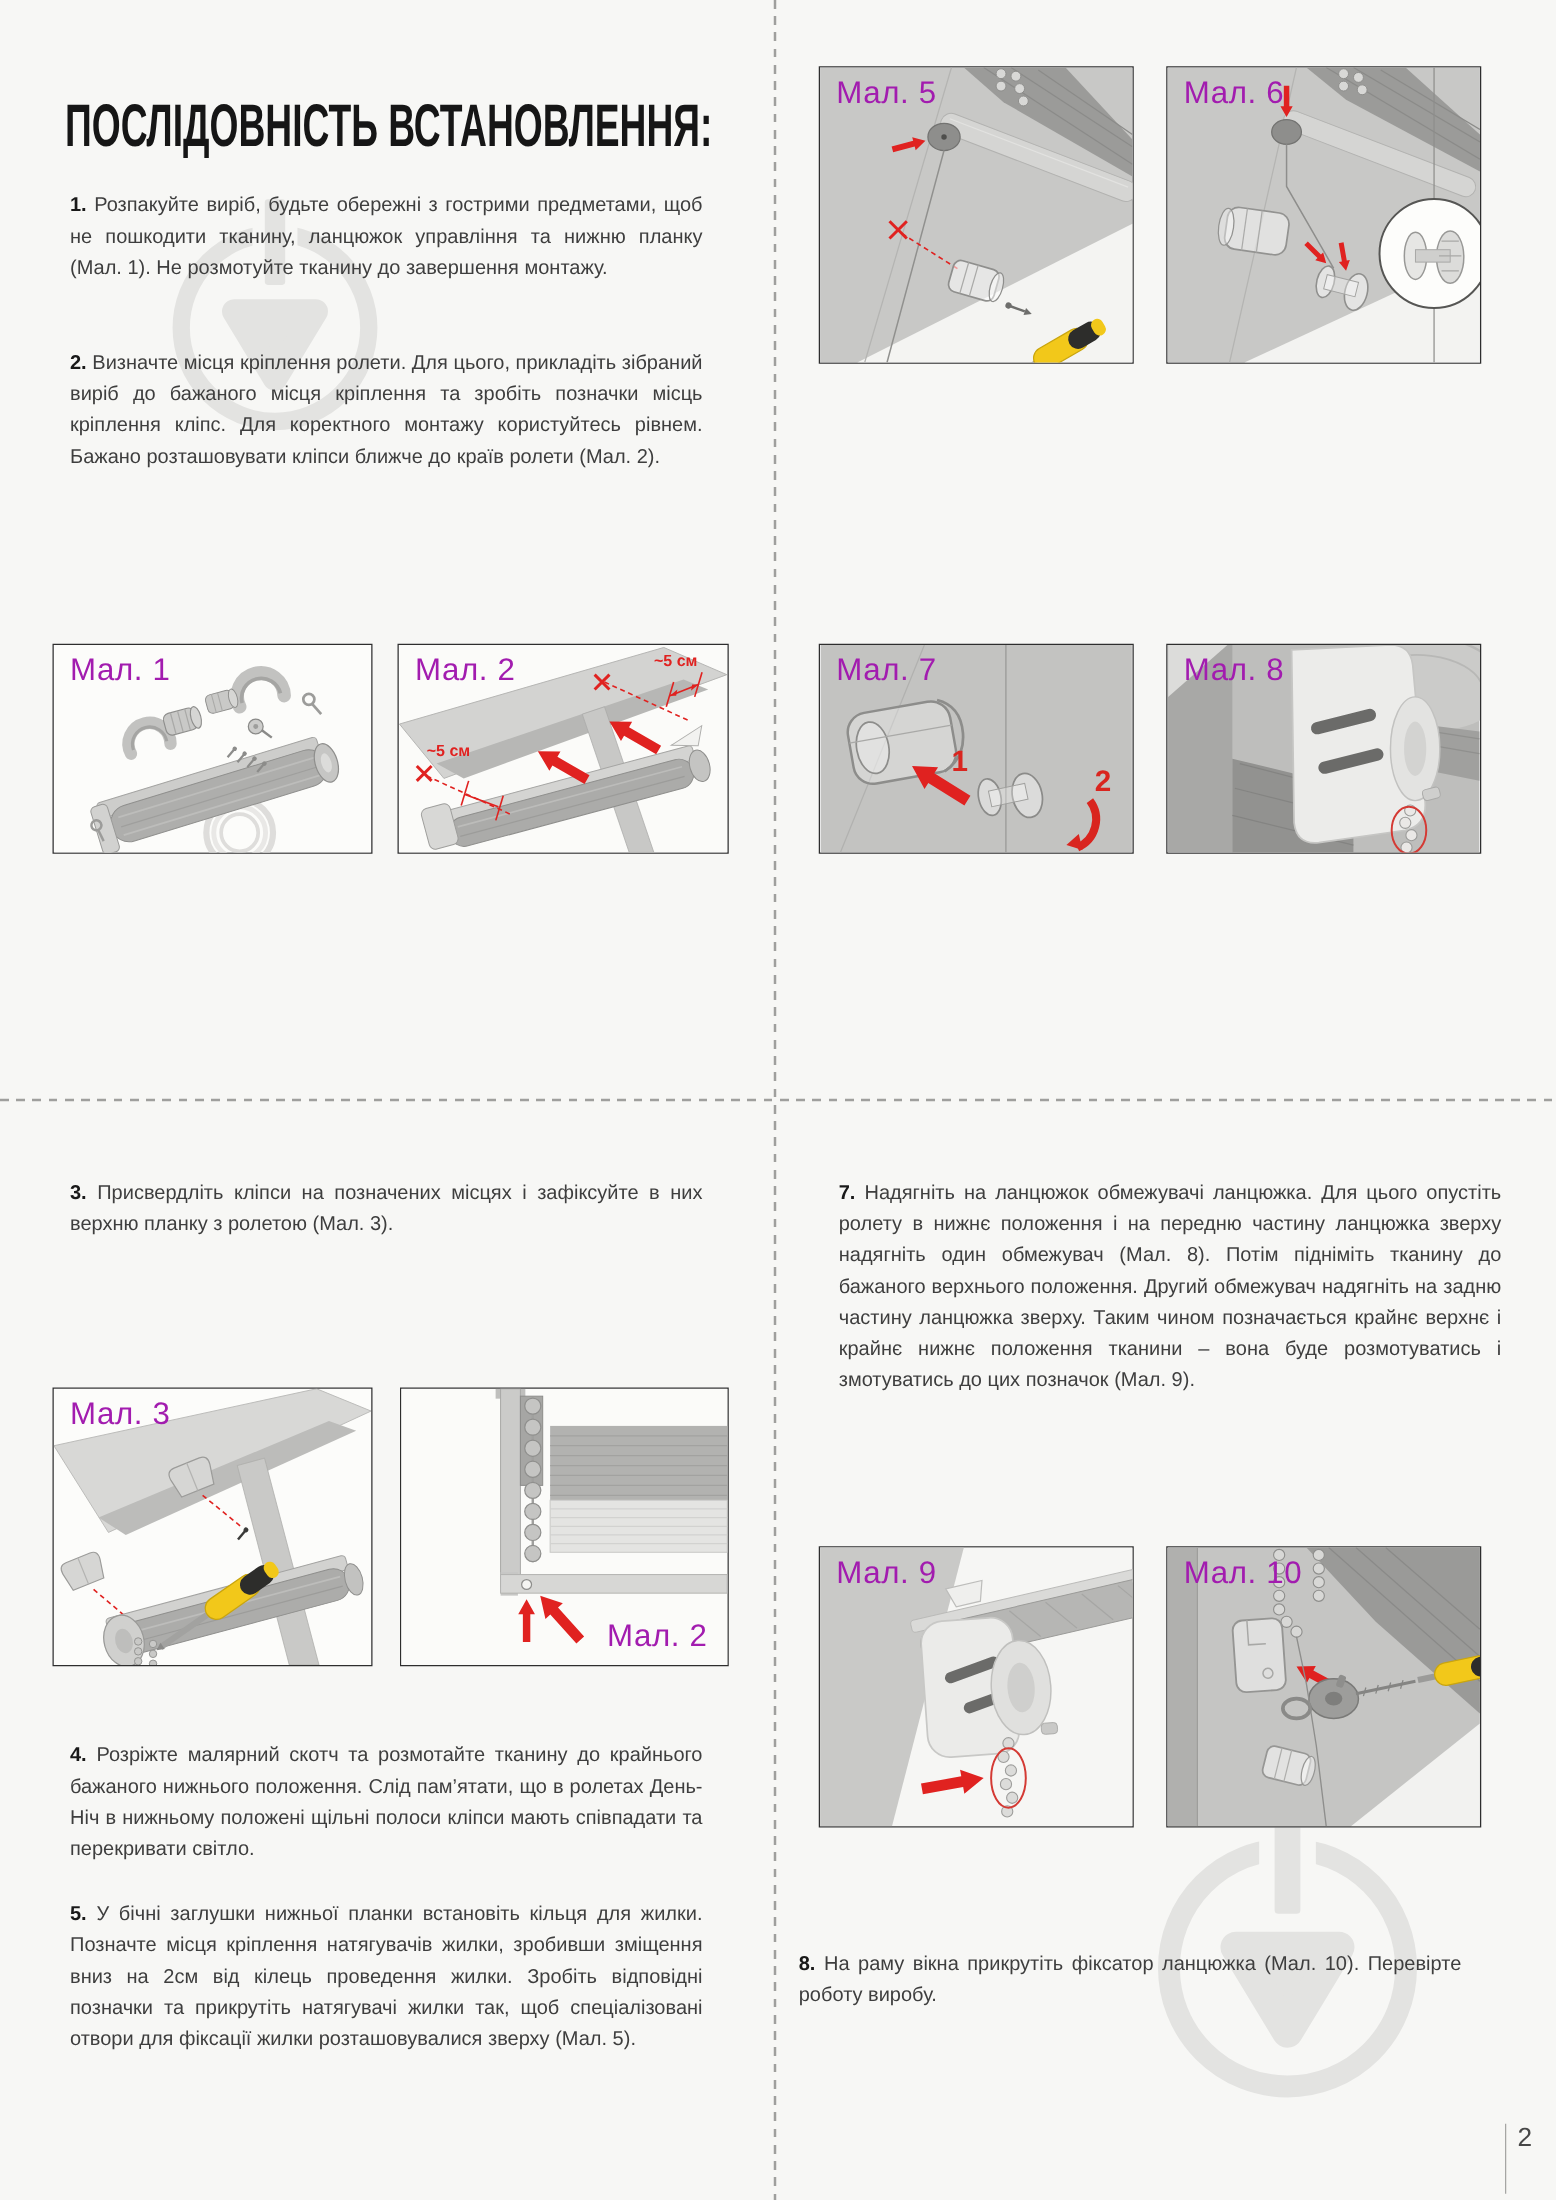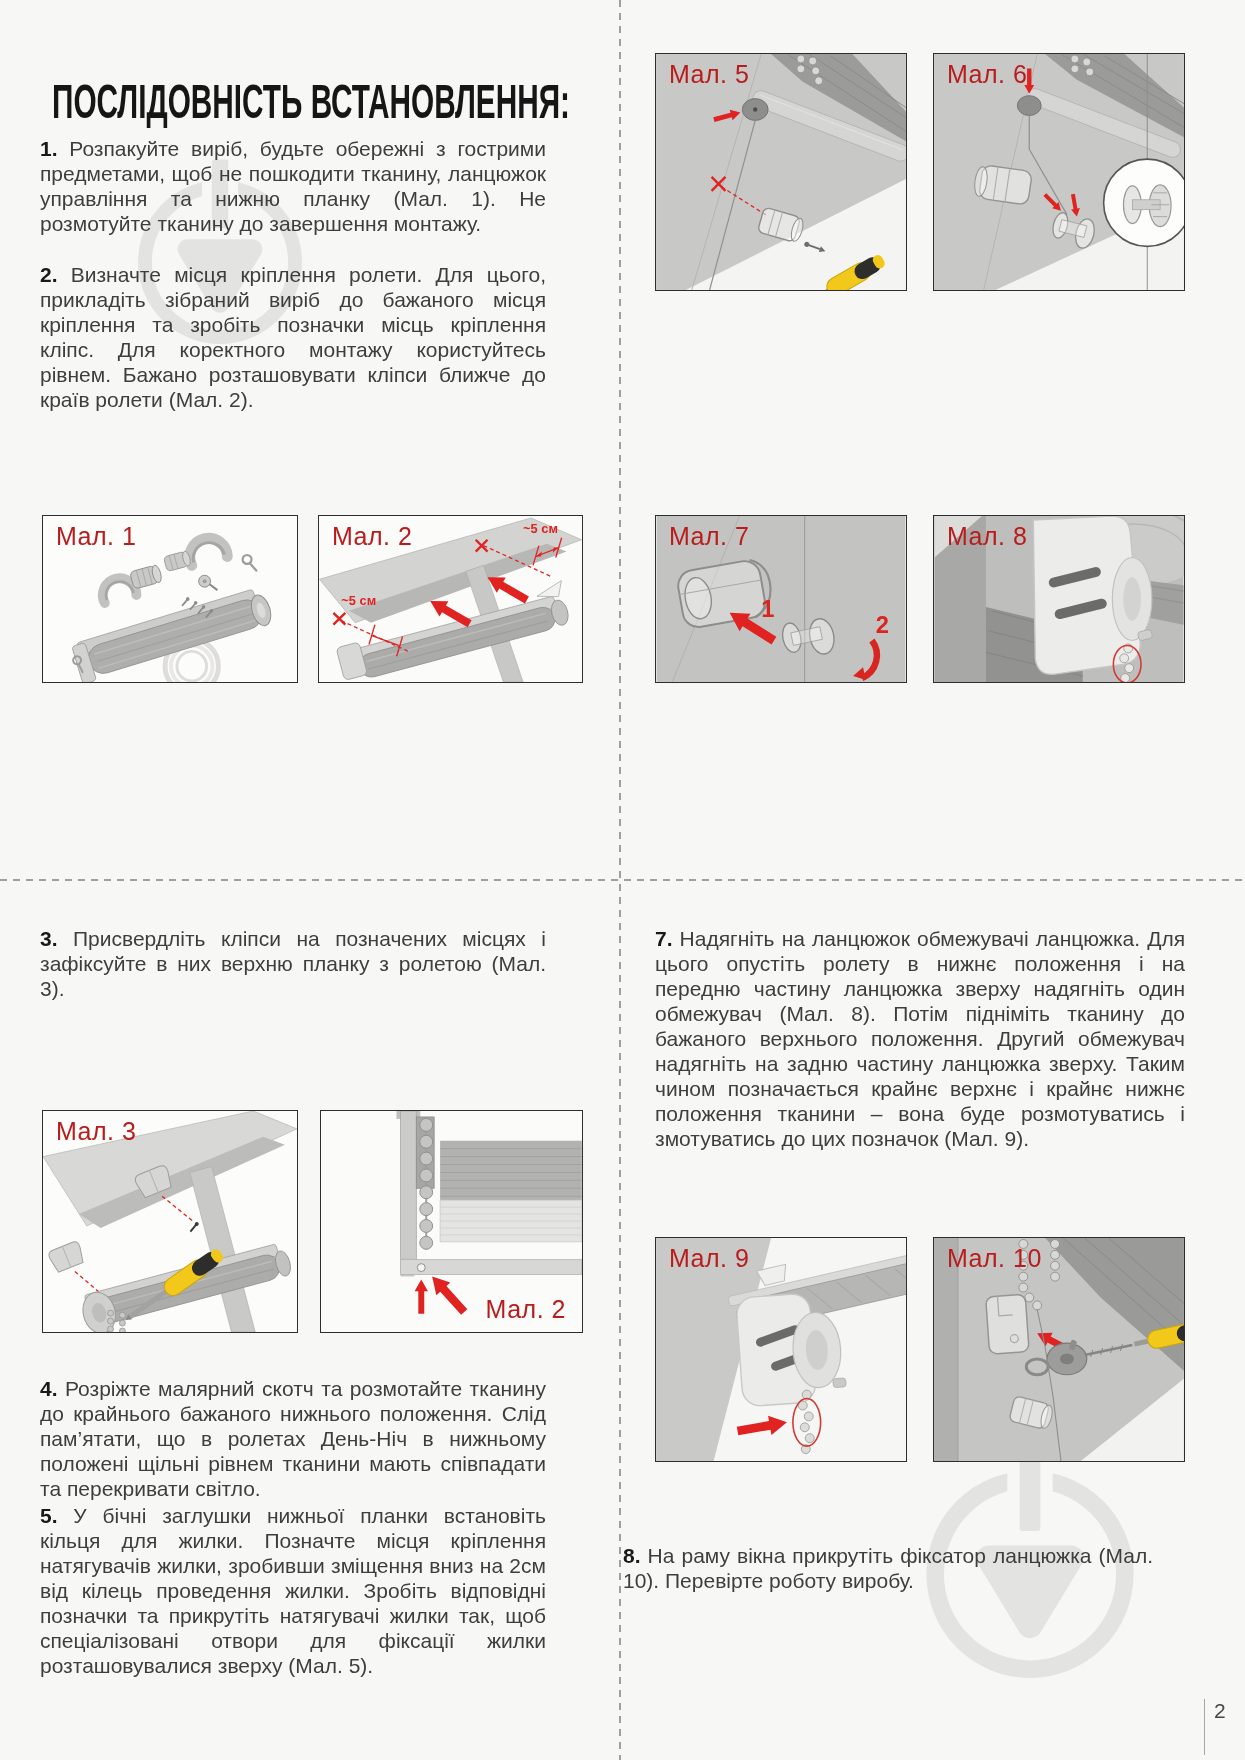--- a/index.html
+++ b/index.html
@@ -19,33 +19,33 @@
     position:absolute;left:0;width:1245px;height:2px;
     background:repeating-linear-gradient(to right,#9f9f9d 0px,#9f9f9d 7px,transparent 7px,transparent 13px);
   }
   .title{
     position:absolute;left:52px;top:42px;
     font-size:48px;font-weight:800;color:#161616;
     letter-spacing:0px;white-space:nowrap;
     transform:scaleX(0.62);transform-origin:0 50%;
   }
   .step{
-    position:absolute;margin:0;
-    font-size:21px;line-height:25px;text-align:justify;color:#3e3e3e;
+    position:absolute;margin:16px;
+    font-size:16px;line-height:25px;text-align:justify;color:#3e3e3e;
   }
   .step b{color:#191919;font-weight:700;}
   .step .cont{display:block;}
   .figure{
     position:absolute;background:#ffffff;border:1.6px solid #2e2e2e;
     box-sizing:border-box;
   }
   .figure svg{position:absolute;left:0;top:0;width:100%;height:100%;display:block;}
   .fig-label{
     position:absolute;left:13px;top:6px;z-index:2;
-    font-size:25px;color:#b91c1c;letter-spacing:0.5px;
+    font-size:25px;color:#a21caf;letter-spacing:0.5px;
   }
   .fig-label.br{left:auto;top:auto;right:16px;bottom:8px;}
   .pagenum-wrap{
     position:absolute;left:1204px;top:1699px;height:56px;
     border-left:1.6px solid #a6a6a4;padding-left:9px;
   }
   .pagenum{font-size:21px;color:#474747;}
 </style>
 </head>
 <body>
@@ -81,21 +81,21 @@
   <p class="step" style="left:40px;top:926px;width:506px">
     <b>3.</b>
     <span>Присвердліть кліпси на позначених місцях і зафіксуйте в них верхню планку з ролетою (Мал. 3).</span>
   </p>
   <p class="step" style="left:655px;top:926px;width:530px">
     <b>7.</b>
     <span>Надягніть на ланцюжок обмежувачі ланцюжка. Для цього опустіть ролету в нижнє положення і на передню частину ланцюжка зверху надягніть один обмежувач (Мал. 8). Потім підніміть тканину до бажаного верхнього положення. Другий обмежувач надягніть на задню частину ланцюжка зверху. Таким чином позначається крайнє верхнє і крайнє нижнє положення тканини – вона буде розмотуватись і змотуватись до цих позначок (Мал. 9).</span>
   </p>
   <p class="step" style="left:40px;top:1376px;width:506px">
     <b>4.</b>
-    <span>Розріжте малярний скотч та розмотайте тканину до крайнього бажаного нижнього положення. Слід пам’ятати, що в ролетах День-Ніч в нижньому положені щільні рівнем  тканини мають співпадати та перекривати світло.</span>
+    <span>Розріжте малярний скотч та розмотайте тканину до крайнього бажаного нижнього положення. Слід пам’ятати, що в ролетах День-Ніч в нижньому положені щільні полоси  кліпси мають співпадати та перекривати світло.</span>
   </p>
   <p class="step" style="left:40px;top:1503px;width:506px">
     <b>5.</b>
     <span>У бічні заглушки нижньої планки встановіть кільця для жилки. Позначте місця кріплення натягувачів жилки, зробивши зміщення вниз на 2см від кілець проведення жилки. Зробіть відповідні позначки та прикрутіть натягувачі жилки так, щоб спеціалізовані отвори для фіксації жилки розташовувалися зверху (Мал. 5).</span>
   </p>
   <p class="step" style="left:623px;top:1543px;width:530px">
     <b>8.</b>
     <span>На раму вікна прикрутіть фіксатор ланцюжка (Мал. 10). Перевірте роботу виробу.</span>
   </p>
 

